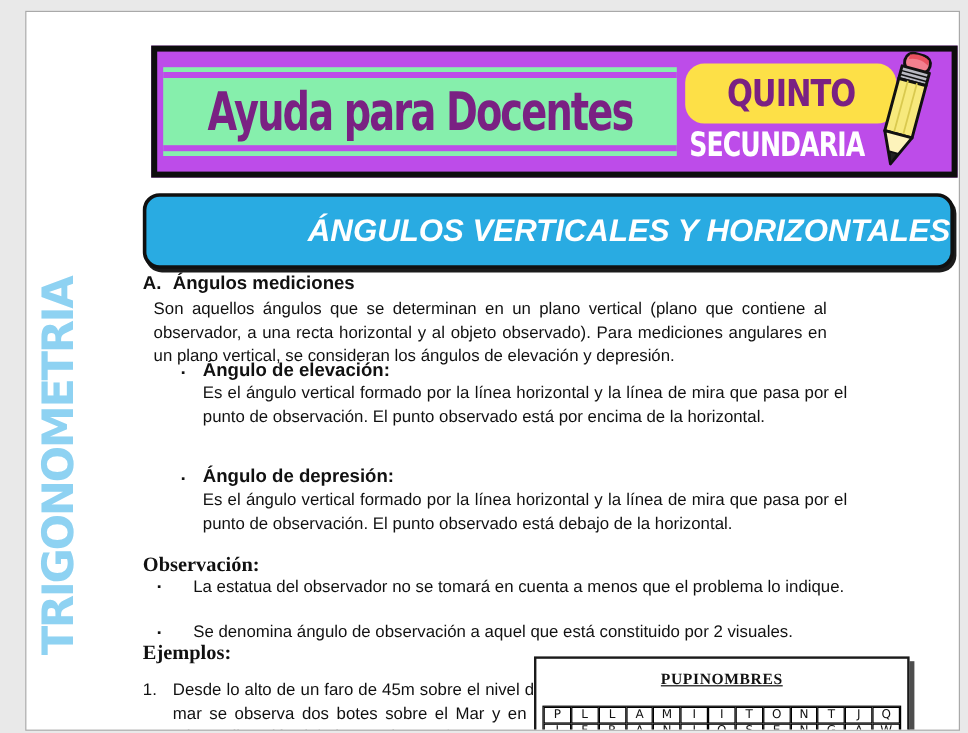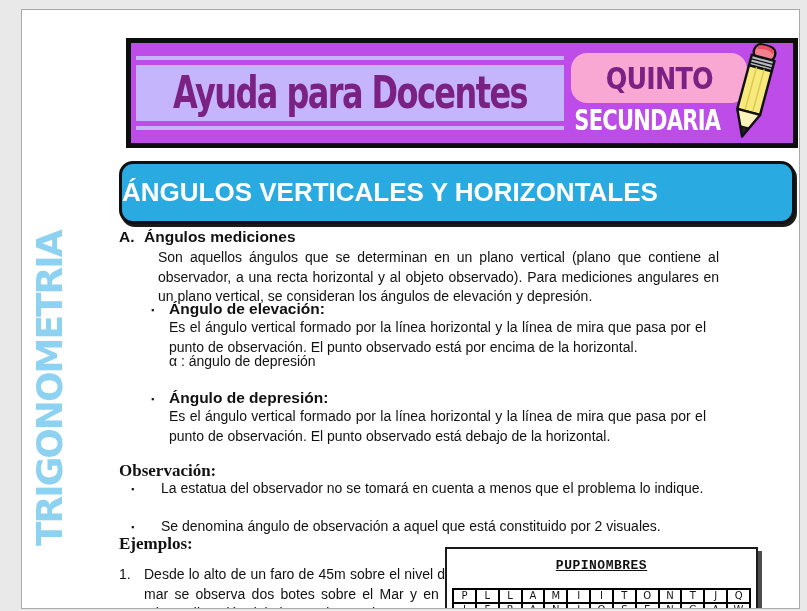--- a/index.html
+++ b/index.html
@@ -12,58 +12,58 @@
     position:absolute;left:21px;top:9px;width:777px;height:598px;
     background:#ffffff;border:1px solid #a9a9a9;overflow:hidden;
   }
   
   .banner{
     position:absolute;left:104px;top:28px;width:662px;height:100px;
     border:5px solid #0d0d0d;background:#bd4ce9;
   }
   .brand-panel{
     position:absolute;left:5px;top:13px;width:428px;height:74px;
-    background:#c4b5fd;
+    background:#86efac;
   }
   .brand-panel::before,.brand-panel::after{
     content:"";position:absolute;left:0;right:0;height:5px;background:#bd4ce9;
   }
   .brand-panel::before{top:4px;}
   .brand-panel::after{bottom:4px;}
   .brand-text{
     position:absolute;left:0;top:0;width:100%;height:100%;
     display:flex;align-items:center;justify-content:center;
     font-family:"DejaVu Sans",sans-serif;font-weight:bold;font-size:41px;
     color:#7a2183;letter-spacing:-2px;white-space:nowrap;
     transform:scale(0.78,1.08);z-index:2;
   }
   .quinto-box{
     position:absolute;left:440px;top:10px;width:176px;height:50px;
-    background:#f9a8d4;border-radius:16px;
+    background:#fde047;border-radius:16px;
     display:flex;align-items:center;justify-content:center;text-align:right;
   }
   .quinto-text{
     font-family:"DejaVu Sans",sans-serif;font-weight:bold;font-size:31px;
     color:#7a2183;letter-spacing:-1px;transform:scaleX(0.82);white-space:nowrap;
   }
   .secundaria{
     position:absolute;left:428px;top:61px;width:176px;height:32px;
     display:flex;align-items:center;justify-content:center;
   }
   .secundaria-text{
     font-family:"DejaVu Sans",sans-serif;font-weight:bold;font-size:28px;
     color:#ffffff;letter-spacing:-1px;transform:scaleX(0.75);white-space:nowrap;
   }
   .pencil{position:absolute;left:584px;top:-2px;width:78px;height:102px;z-index:3;}
   
   .title-bar{
     position:absolute;left:97px;top:151px;width:670px;height:57px;
     background:#29abe2;border:3px solid #101010;border-radius:14px;
     box-shadow:2px 3px 0 #1b1b1b;
-    display:flex;align-items:center;justify-content:flex-start;
+    display:flex;align-items:center;justify-content:flex-end;font-style:italic;
   }
   .title-bar-text{
     color:#ffffff;font-weight:bold;font-size:26px;letter-spacing:0px;white-space:nowrap;
   }
   
   .side-word{
     position:absolute;left:7px;top:536px;width:313px;height:42px;
     transform:rotate(-90deg);transform-origin:0 0;
     font-family:"DejaVu Sans",sans-serif;font-weight:bold;font-size:36px;
     letter-spacing:-2px;color:#8ed2f2;text-align:center;white-space:nowrap;
@@ -79,21 +79,21 @@
     font-size:17px;color:#111;white-space:nowrap;
   }
   
   .puzzle-box{
     position:absolute;left:423px;top:537px;width:309px;height:90px;
     background:#ffffff;border:2px solid #1a1a1a;
     box-shadow:4px 4px 0 #4d4d4d;
   }
   .puzzle-title{
     position:absolute;left:0;top:9px;width:100%;text-align:center;
-    font-family:Liberation Mono, monospace;font-size:13px;font-weight:bold;
+    font-family:Liberation Serif, serif;font-size:13px;font-weight:bold;
     text-decoration:underline;letter-spacing:0.5px;color:#111;
   }
   .pz-grid{
     position:absolute;left:5px;top:39px;width:297px;
     display:grid;grid-template-columns:repeat(13,1fr);
     border:1px solid #000;background:#fff;
   }
   .pz-cell{
     border:1px solid #000;height:12px;
     font-family:"DejaVu Sans",sans-serif;font-size:10px;line-height:12px;
@@ -133,26 +133,25 @@
 
   <div class="title-bar">
     <span class="title-bar-text">ÁNGULOS VERTICALES Y HORIZONTALES</span>
   </div>
 
   <div class="side-word">TRIGONOMETRIA</div>
 
   <div class="abs bhead" style="left:97px;top:218px;">A.</div>
   <div class="abs bhead" style="left:122px;top:218px;">Ángulos mediciones</div>
 
-  <div class="abs body-txt just" style="left:136px;top:238px;width:561px;">Son aquellos ángulos que se determinan en un plano vertical (plano que contiene al observador, a una recta horizontal y al objeto observado). Para mediciones angulares en un plano vertical, se consideran los ángulos de elevación y depresión.</div>
+  <div class="abs body-txt just" style="left:106px;top:238px;width:561px;">Son aquellos ángulos que se determinan en un plano vertical (plano que contiene al observador, a una recta horizontal y al objeto observado). Para mediciones angulares en un plano vertical, se consideran los ángulos de elevación y depresión.</div>
 
   <div class="abs bullet" style="left:129px;top:295px;">▪</div>
   <div class="abs bhead" style="left:147px;top:290px;">Ángulo de elevación:</div>
   <div class="abs body-txt just" style="left:147px;top:308px;width:537px;">Es el ángulo vertical formado por la línea horizontal y la línea de mira que pasa por el punto de observación. El punto observado está por encima de la horizontal.</div>
-  <div class="abs body-txt" style="left:147px;top:342px;">α : ángulo de depresión</div>
 
   <div class="abs bullet" style="left:129px;top:384px;">▪</div>
   <div class="abs bhead" style="left:147px;top:379px;">Ángulo de depresión:</div>
   <div class="abs body-txt just" style="left:147px;top:397px;width:537px;">Es el ángulo vertical formado por la línea horizontal y la línea de mira que pasa por el punto de observación. El punto observado está debajo de la horizontal.</div>
 
   <div class="abs serif-head" style="left:97px;top:451px;">Observación:</div>
   <div class="abs bullet" style="left:109px;top:474px;">▪</div>
   <div class="abs body-txt just" style="left:139px;top:469px;width:545px;">La estatua del observador no se tomará en cuenta a menos que el problema lo indique.</div>
   <div class="abs bullet" style="left:109px;top:512px;">▪</div>
   <div class="abs body-txt" style="left:139px;top:507px;width:545px;">Se denomina ángulo de observación a aquel que está constituido por 2 visuales.</div>

